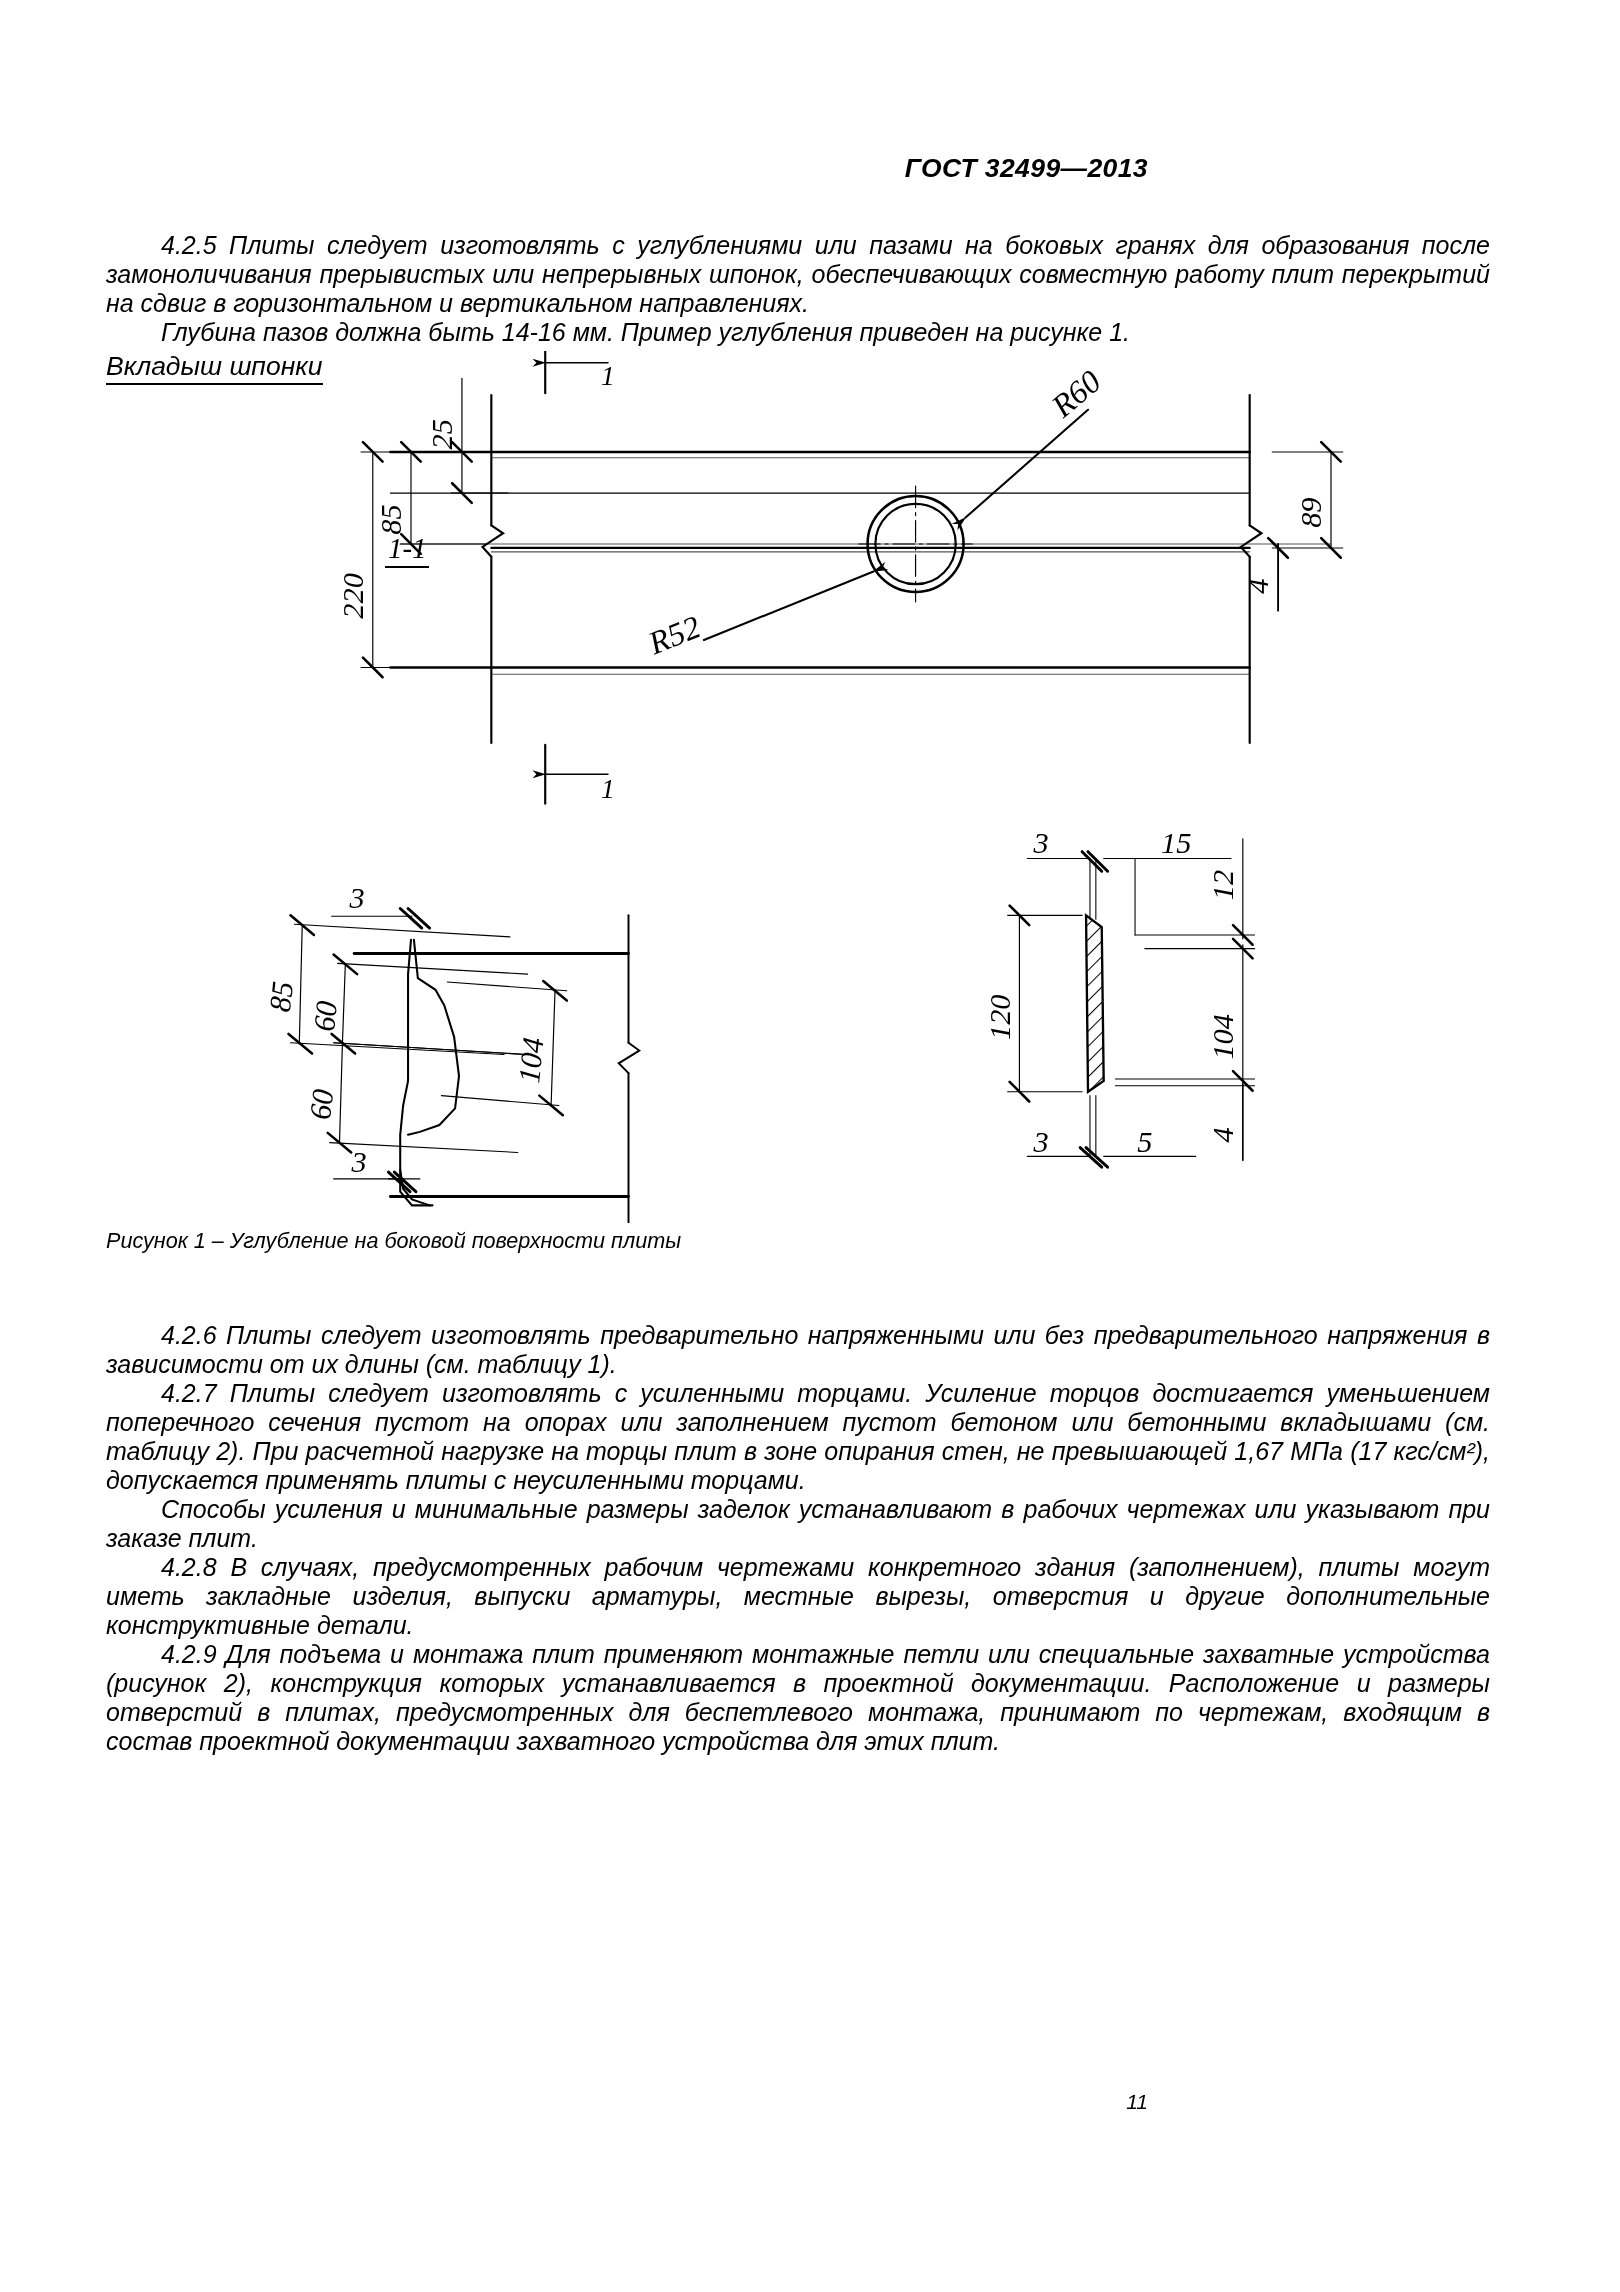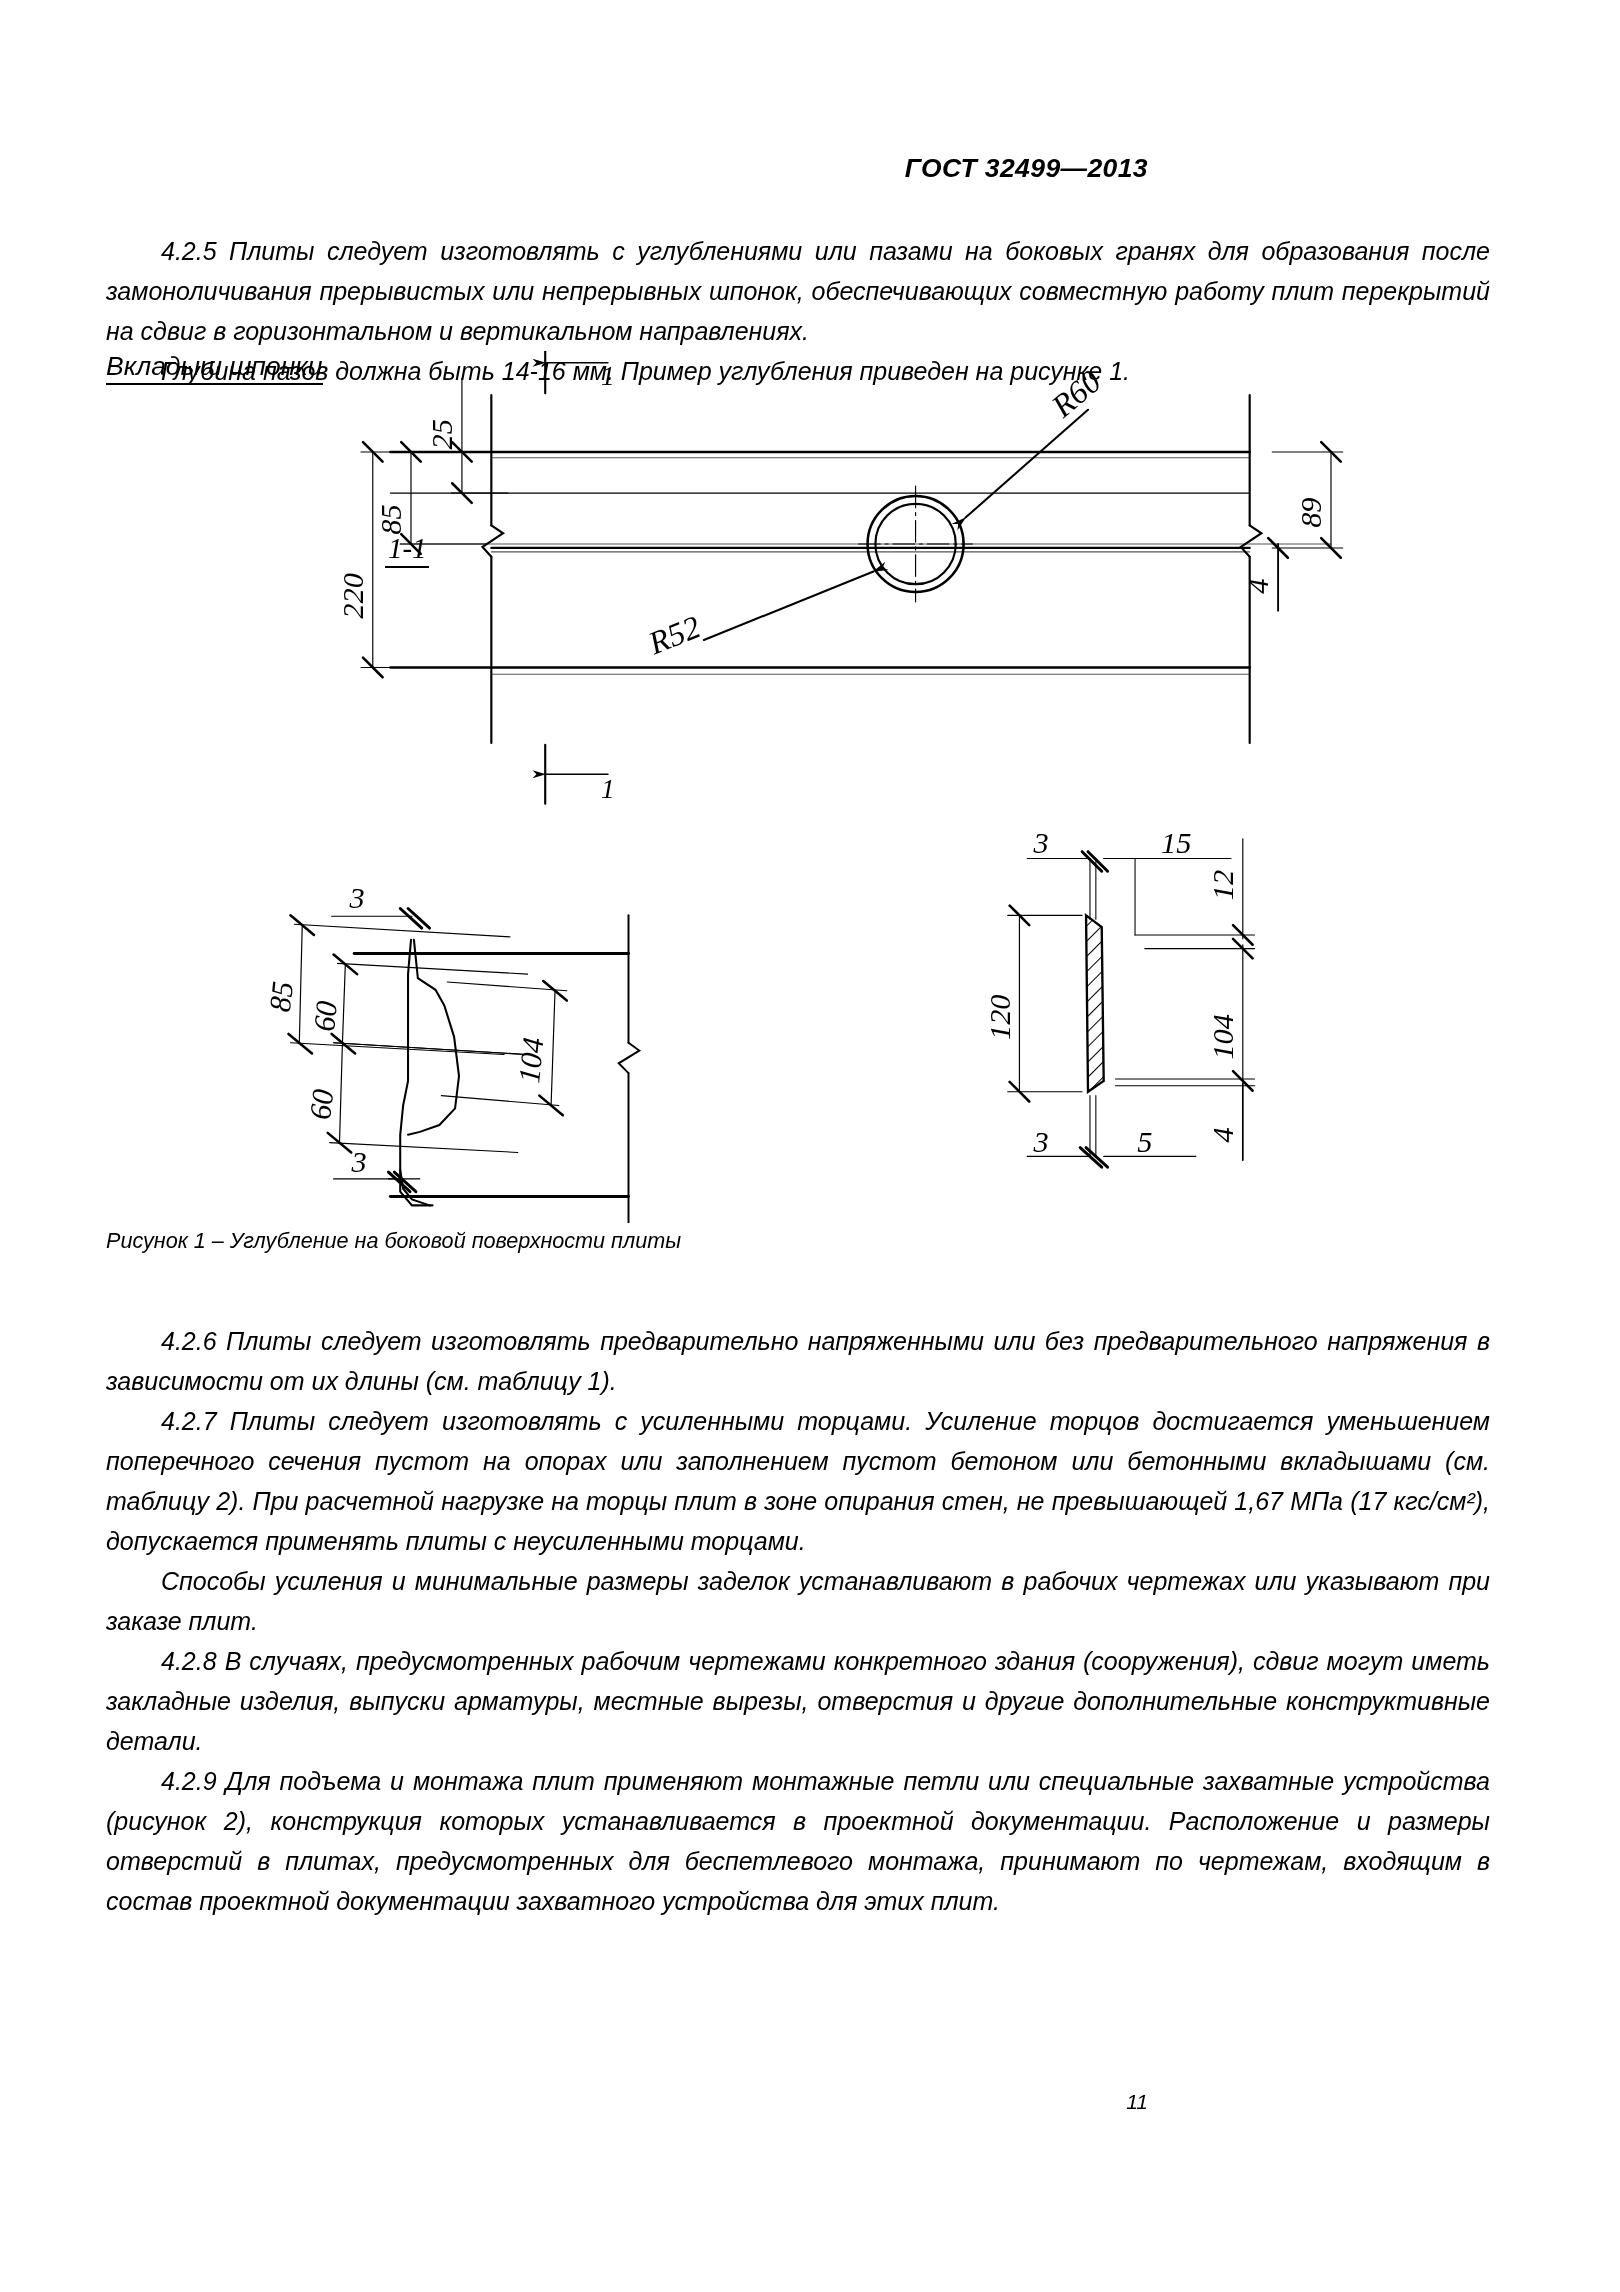--- a/index.html
+++ b/index.html
@@ -27,21 +27,21 @@
     font-size: 26.5px;
     font-weight: bold;
     letter-spacing: 0.4px;
     white-space: nowrap;
   }
   .body-col {
     position: absolute;
     left: 106px;
     width: 1384px;
     font-size: 25px;
-    line-height: 40px;
+    line-height: 29px;
     text-align: justify;
   }
   .body-col p {
     margin: 0;
     text-indent: 55px;
     text-align: justify;
     text-justify: inter-word;
   }
   .block-1 { top: 223px; }
   .block-2 { top: 1313px; }
@@ -323,20 +323,20 @@
       <span>1-1</span>
     </div>
 
     <div class="fig-caption">Рисунок 1 – Углубление на боковой поверхности плиты</div>
   </div>
 
   <div class="body-col block-2">
     <p>4.2.6 Плиты следует изготовлять предварительно напряженными или без предварительного напряжения в зависимости от их длины (см. таблицу 1).</p>
     <p>4.2.7 Плиты следует изготовлять с усиленными торцами. Усиление торцов достигается уменьшением поперечного сечения пустот на опорах или заполнением пустот бетоном или бетонными вкладышами (см. таблицу 2). При расчетной нагрузке на торцы плит в зоне опирания стен, не превышающей 1,67 МПа (17 кгс/см²), допускается применять плиты с неусиленными торцами.</p>
     <p>Способы усиления и минимальные размеры заделок устанавливают в рабочих чертежах или указывают при заказе плит.</p>
-    <p>4.2.8 В случаях, предусмотренных рабочим чертежами конкретного здания (сооружения), сдвиг могут иметь закладные изделия, выпуски арматуры, местные вырезы, отверстия и другие дополнительные конструктивные детали.</p>
+    <p>4.2.8 В случаях, предусмотренных рабочим чертежами конкретного здания (заполнением), плиты могут иметь закладные изделия, выпуски арматуры, местные вырезы, отверстия и другие дополнительные конструктивные детали.</p>
     <p>4.2.9 Для подъема и монтажа плит применяют монтажные петли или специальные захватные устройства (рисунок 2), конструкция которых устанавливается в проектной документации. Расположение и размеры отверстий в плитах, предусмотренных для беспетлевого монтажа, принимают по чертежам, входящим в состав проектной документации захватного устройства для этих плит.</p>
   </div>
 
   <div class="page-num">11</div>
 
 </div>
 
 
 </body></html>

